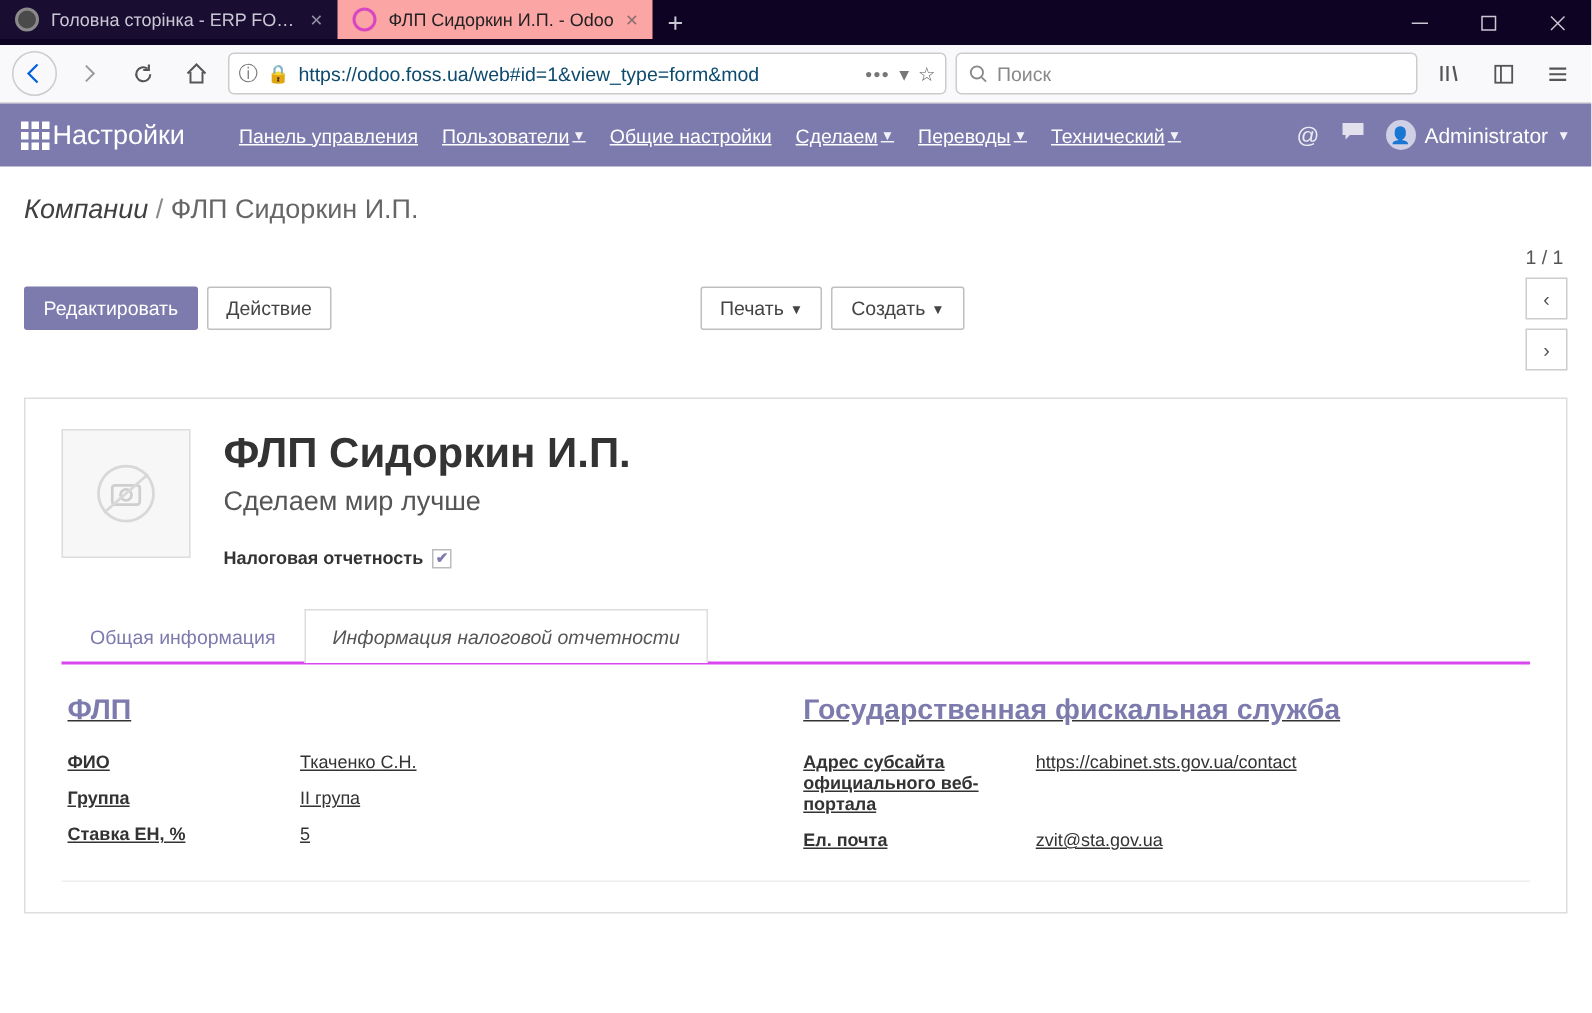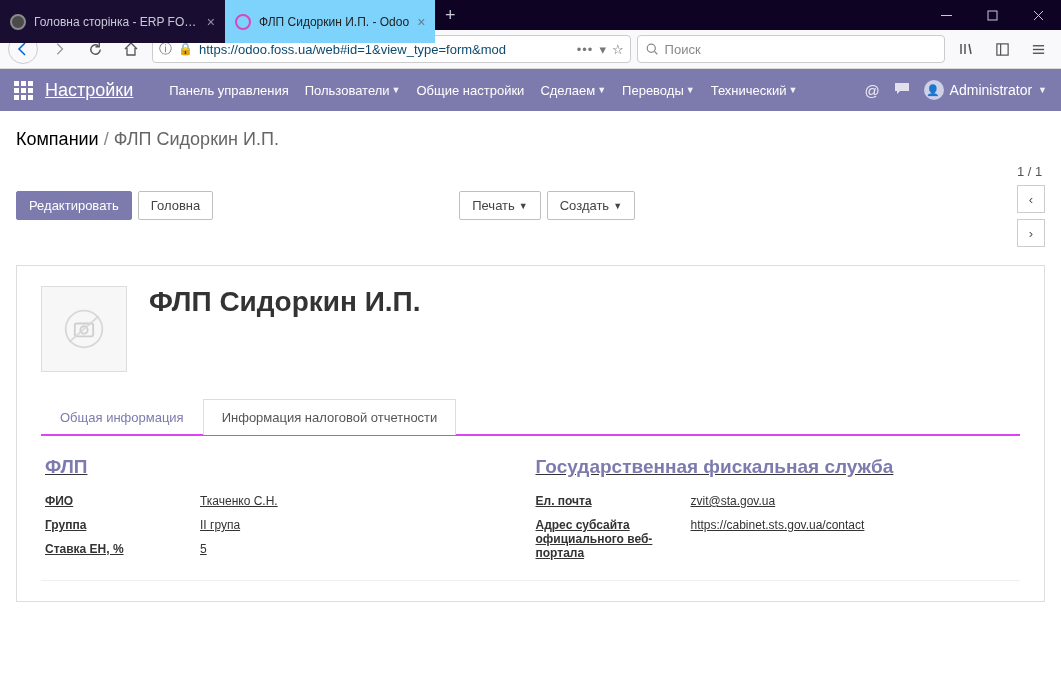--- a/index.html
+++ b/index.html
@@ -1,22 +1,22 @@
 <!DOCTYPE html>
 <html><head>
 <meta charset="utf-8">
 <style>
   * { box-sizing: border-box; margin:0; padding:0; font-family: Arial, Helvetica, sans-serif; }
   body { width:1061px; height:675px; background:#fff; overflow:hidden; font-size:13px; color:#333; }
 
   
   .titlebar { height:30px; background:#0f0324; display:flex; align-items:stretch; color:#c9c9d6; }
-  .tab { display:flex; align-items:center; height:43px; padding:0 10px; min-width:210px; max-width:225px; position:relative; }
+  .tab { display:flex; align-items:center; height:26px; padding:0 10px; min-width:210px; max-width:225px; position:relative; }
   .tab.inactive { background:#1a0d32; color:#c9c9d6; }
-  .tab.active { background:#7dd3fc; color:#222; }
+  .tab.active { background:#fca5a5; color:#222; }
   .tab .favicon { width:16px; height:16px; margin-right:8px; border-radius:50%; flex-shrink:0; }
   .tab.inactive .favicon { background:#4a4a4a; border:2px solid #8a8a8a; }
   .tab.active .favicon { border:2px solid #d946c1; }
   .tab .label { flex:1; white-space:nowrap; overflow:hidden; text-overflow:ellipsis; font-size:12px; }
   .tab .close { margin-left:8px; font-size:14px; opacity:.7; }
   .tab.inactive .close { color:#c9c9d6; }
   .tab.active .close { color:#555; }
   .newtab { width:30px; display:flex; align-items:center; justify-content:center; color:#c9c9d6; font-size:18px; }
   .winbtns { margin-left:auto; display:flex; align-items:center; }
   .winbtns div { width:46px; height:30px; display:flex; align-items:center; justify-content:center; color:#c9c9d6; }
@@ -28,36 +28,36 @@
   .navbtn.round { border:1px solid #ccc; border-radius:50%; width:30px; height:30px; }
   .url-input { flex:1.6; height:28px; border:1px solid #ccc; border-radius:4px; display:flex; align-items:center; padding:0 6px; background:#fff; gap:6px; }
   .url-input .lock { color:#12a516; font-size:12px; }
   .url-input .text { flex:1; white-space:nowrap; overflow:hidden; text-overflow:ellipsis; font-size:13px; color:#0c4a6e; }
   .url-input .star { color:#555; }
   .search-input { flex:1; height:28px; border:1px solid #ccc; border-radius:4px; display:flex; align-items:center; padding:0 8px; background:#fff; color:#888; font-size:13px; gap:6px;}
   .triple { display:flex; align-items:center; gap:2px; }
 
   
   .appnav { height:42px; background:#7d7aad; color:#fff; display:flex; align-items:center; padding:0 14px; gap:18px; font-size:14px; }
-  .appnav .apps { display:flex; align-items:center; gap:12px;text-decoration:underline; }
+  .appnav .apps { display:flex; align-items:center; gap:2px; }
   .appnav .apps-grid { display:grid; grid-template-columns:repeat(3,5px); grid-template-rows:repeat(3,5px); gap:2px; }
   .appnav .apps-grid span { background:#fff; width:5px; height:5px; }
   .appnav .title { font-size:18px; font-weight:300; margin-right:12px; }
-  .appnav .menu { display:flex; gap:4px; align-items:center; }
+  .appnav .menu { display:flex; gap:4px; align-items:center;text-decoration:underline; }
   .appnav .menu-item { display:flex; align-items:center; gap:2px; padding:4px 6px; font-size:13px; white-space:nowrap; }
   .appnav .caret { font-size:9px; opacity:.9; }
   .appnav .right { margin-left:auto; display:flex; align-items:center; gap:14px; }
   .appnav .right .at, .appnav .right .chat { opacity:.85; font-size:15px; }
   .appnav .user { display:flex; align-items:center; gap:6px; }
   .appnav .avatar { width:20px; height:20px; border-radius:50%; background:#cfcfe6; display:flex; align-items:center; justify-content:center; color:#7d7aad; font-size:11px; }
 
   
   .control-area { padding:18px 16px 8px 16px; }
   .breadcrumbs { font-size:18px; color:#888; }
-  .breadcrumbs a { color:#000000; text-decoration:none; }
+  .breadcrumbs a { color:#404040; text-decoration:none;font-style:italic; }
   .breadcrumbs .cur { color:#666; }
   .btnrow { display:flex; align-items:center; margin-top:14px; }
   .btn { border:1px solid #bfbfbf; background:#fff; padding:6px 12px; font-size:13px; color:#444; border-radius:2px; margin-right:6px; display:inline-flex; align-items:center; gap:4px; }
   .btn.primary { background:#7d7aad; border-color:#7d7aad; color:#fff; }
   .center-btns { margin-left:240px; display:flex; }
   .pager { margin-left:auto; display:flex; align-items:flex-start; gap:6px; font-size:13px; color:#555;flex-direction:column; }
   .pager .pbtn { border:1px solid #ccc; width:28px; height:28px; display:flex; align-items:center; justify-content:center; }
 
   
   .sheet { margin:10px 16px; border:1px solid #ddd; background:#fff; padding:20px 24px; }
@@ -65,21 +65,21 @@
   .img-box { width:86px; height:86px; border:1px solid #ddd; background:#f7f7f7; display:flex; align-items:center; justify-content:center; }
   .img-box svg { width:44px; height:44px; color:#cfcfcf; }
   .title-block h1 { font-size:28px; font-weight:bold; color:#333; margin-bottom:6px; }
   .title-block .tagline { font-size:18px; color:#555; margin-bottom:20px; }
   .checkbox-line { font-size:12px; font-weight:bold; color:#333; display:flex; align-items:center; gap:6px; }
   .checkbox-line .cb { width:13px; height:13px; border:1px solid #bbb; display:inline-flex; align-items:center; justify-content:center; font-size:10px; color:#7d7aad; }
 
   
   .tabs { margin-top:26px; border-bottom:2px solid #d946ef; display:flex;align-items:center; }
   .tabs .tabh { padding:10px 18px; font-size:13px; color:#7d7aad; border:1px solid transparent; border-bottom:none; position:relative; top:1px; }
-  .tabs .tabh.active { color:#555; border-color:#ddd; background:#fff; }
+  .tabs .tabh.active { color:#555; border-color:#ddd; background:#fff;font-style:italic; }
 
   
   .tabcontent { display:flex; padding:20px 4px 10px 4px; gap:10px; border-bottom:1px solid #eee;}
   .col { flex:1;text-decoration:underline; }
   .col h2 { color:#7d7aad; font-size:19px; font-weight:bold; margin-bottom:16px; }
   .fieldrow { display:flex; margin-bottom:10px; font-size:12px; }
   .fieldrow .lbl { width:155px; font-weight:bold; color:#333; }
   .fieldrow .val { color:#333; }
 </style>
 </head>
@@ -229,21 +229,21 @@
 </div>
 
 <div class="control-area">
   <div class="breadcrumbs">
     <a href="#">Компании</a>
     <span> / </span>
     <span class="cur">ФЛП Сидоркин И.П.</span>
   </div>
   <div class="btnrow">
     <button class="btn primary">Редактировать</button>
-    <button class="btn">Головна</button>
+    <button class="btn">Действие</button>
     <div class="center-btns">
       <button class="btn">
           <span>Печать</span>
           <span style="font-size:9px;">▼</span>
         </button>
       <button class="btn">
           <span>Создать</span>
           <span style="font-size:9px;">▼</span>
         </button>
     </div>
@@ -260,20 +260,25 @@
     <div class="img-box">
       <svg viewBox="0 0 48 48">
           <circle cx="24" cy="24" r="20" fill="none" stroke="#d8d8d8" stroke-width="2"></circle>
           <rect x="14" y="18" width="20" height="14" rx="2" fill="none" stroke="#cfcfcf" stroke-width="2"></rect>
           <circle cx="24" cy="25" r="4" fill="none" stroke="#cfcfcf" stroke-width="2"></circle>
           <line x1="8" y1="38" x2="40" y2="10" stroke="#d8d8d8" stroke-width="2"></line>
         </svg>
     </div>
     <div class="title-block">
       <h1>ФЛП Сидоркин И.П.</h1>
+      <div class="tagline">Сделаем мир лучше</div>
+      <div class="checkbox-line">
+        <span>Налоговая отчетность</span>
+        <span class="cb">✔</span>
+      </div>
     </div>
   </div>
 
   <div class="tabs">
     <div class="tabh">Общая информация</div>
     <div class="tabh active">Информация налоговой отчетности</div>
   </div>
 
   <div class="tabcontent">
     <div class="col">
@@ -287,22 +292,22 @@
           <div class="val">II група</div>
         </div>
       <div class="fieldrow">
           <div class="lbl">Ставка ЕН, %</div>
           <div class="val">5</div>
         </div>
     </div>
     <div class="col">
       <h2>Государственная фискальная служба</h2>
       <div class="fieldrow">
+          <div class="lbl">Адрес субсайта официального веб-портала</div>
+          <div class="val">https://cabinet.sts.gov.ua/contact</div>
+        </div>
+      <div class="fieldrow">
           <div class="lbl">Ел. почта</div>
           <div class="val">zvit@sta.gov.ua</div>
         </div>
-      <div class="fieldrow">
-          <div class="lbl">Адрес субсайта официального веб-портала</div>
-          <div class="val">https://cabinet.sts.gov.ua/contact</div>
-        </div>
     </div>
   </div>
 </div>
 
 </body></html>

